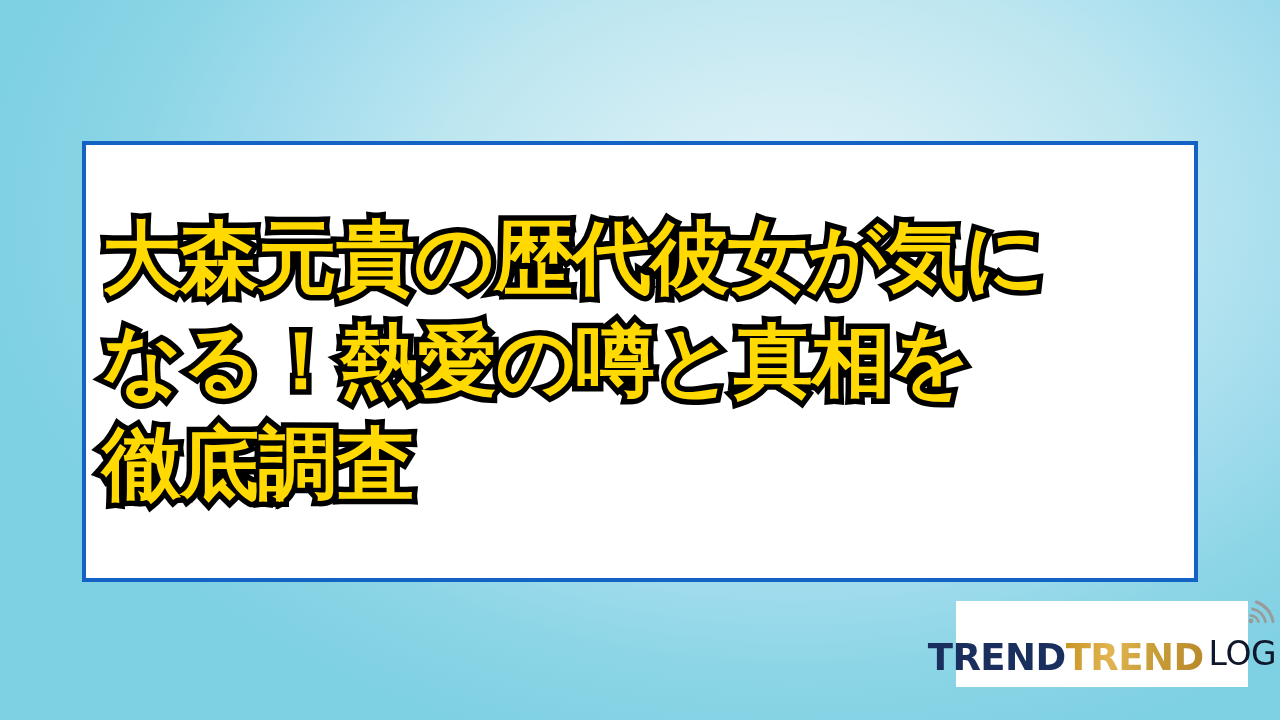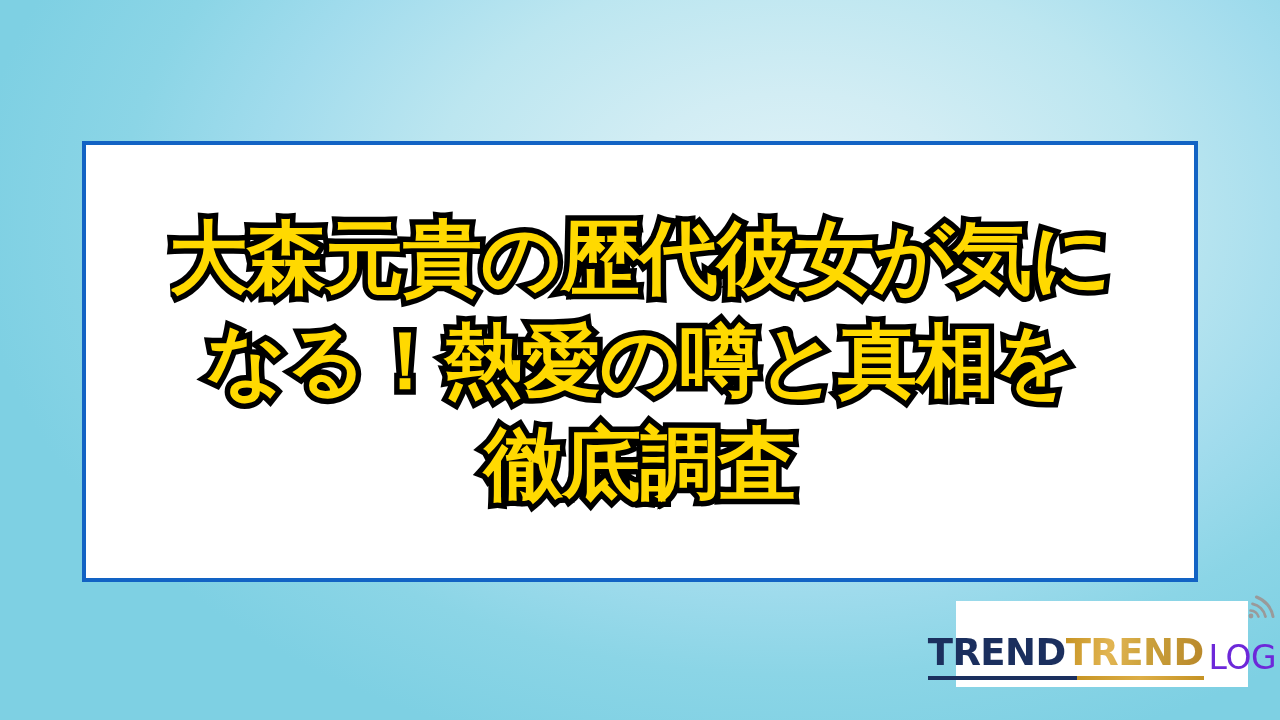--- a/index.html
+++ b/index.html
@@ -40,21 +40,21 @@
     border: 4px solid #1263c4;
     box-sizing: border-box;
     display: flex;
     flex-direction: column;
     align-items: center;
     justify-content: center;
   }
 
   #title-block {
     width: 100%;
-    text-align: center;
+    text-align: left;
     padding: 0 16px;
     box-sizing: border-box;
   }
 
   .title-line {
     display: block;
     font-family: "DejaVu Sans", "Liberation Sans", sans-serif;
     font-weight: 700;
     font-size: 79px;
     line-height: 1.30;
@@ -81,21 +81,21 @@
 
   #logo-inner {
     position: relative;
     display: flex;
     align-items: flex-end;
     transform: translateY(1px);
   }
 
   .logo-wordmark {
     display: flex;
-    flex-direction: column;
+    flex-direction: row;
     align-items: center;
     margin-top: 24px;
   }
 
   .logo-words {
     display: flex;
     align-items: baseline;
     font-weight: 700;
     font-size: 37px;
     line-height: 1;
@@ -114,21 +114,21 @@
   .logo-underline {
     display: flex;
     height: 4px;
     margin-top: 5px;
     width: 100%;
   }
   .logo-underline .ul-navy { flex: 0 0 54%; background: #1b2f5e; }
   .logo-underline .ul-gold { flex: 1 1 auto; background: linear-gradient(90deg,#c79524,#ddae46,#c59224); }
 
   .logo-log {
-    color: #6d28d9;
+    color: #0f172a;
     font-weight: 400;
     font-size: 33px;
     line-height: 1;
     letter-spacing: -0.01em;
     margin-left: 5px;
     padding-bottom: 6px;
     text-align: center;
   }
 
   #wifi-icon {

